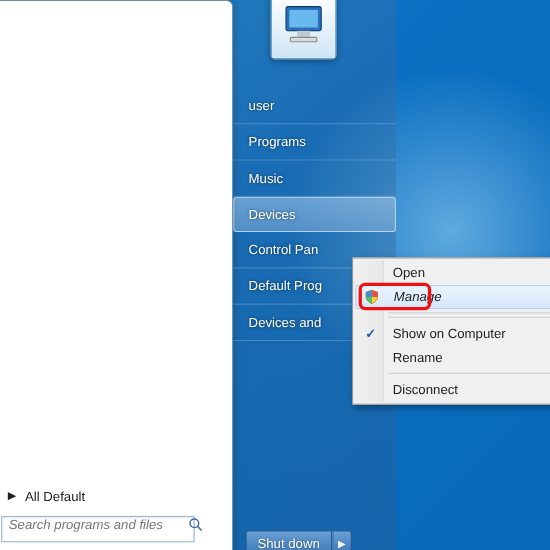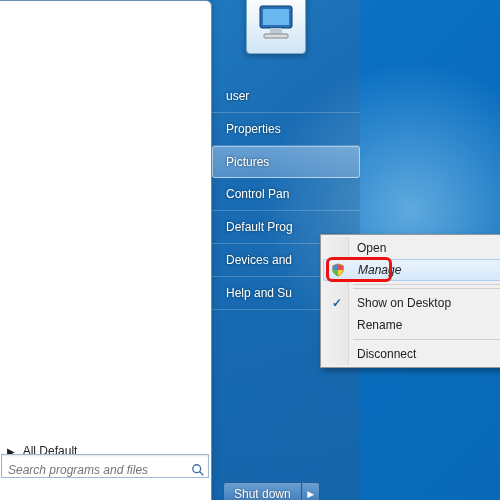--- a/index.html
+++ b/index.html
@@ -46,22 +46,22 @@
   display: flex; align-items: center; justify-content: center;
 }
 .user-pic svg { width: 48px; height: 48px; }
 .all-programs {
   position: absolute; left: 10px; bottom: 46px; width: 200px; height: 24px;
   display: flex; align-items: center; gap: 8px; padding-left: 6px;
   font-size: 12px; color: #222;
 }
 .all-programs .tri { font-size: 10px; }
 .search-box {
-  position: absolute; left: 10px; bottom: 31px; width: 208px; height: 24px;
-  border: 1px solid #9db8d6; background: #fff; display: flex; align-items: flex-end;
+  position: absolute; left: 10px; bottom: 16px; width: 176px; height: 24px;
+  border: 1px solid #9db8d6; background: #fff; display: flex; align-items: flex-start;
   box-shadow: inset 0 1px 2px rgba(0,0,0,0.1);
 }
 .search-box input {
   flex: 1; border: none; outline: none; font-size: 12px;
   font-style: italic; color: #888; padding: 0 6px; background: transparent;
 }
 .search-box .mag { width: 20px; display: flex; align-items: center; justify-content: center; color: #3a6ea5; }
 .shutdown {
   position: absolute; left: 233px; bottom: 4px; height: 24px;
   display: flex;
@@ -132,26 +132,26 @@
             <circle cx="6.5" cy="6.5" r="4.5" fill="none" stroke="#3a6ea5" stroke-width="1.5"></circle>
             <line x1="10" y1="10" x2="14" y2="14" stroke="#3a6ea5" stroke-width="1.5"></line>
           </svg>
       </span>
     </div>
   </div>
 
   <div class="sm-right">
     <div class="sm-right-inner" id="right-items">
         <div class="sm-right-item"><span>user</span></div>
-        <div class="sm-right-item"><span>Properties</span></div>
-        <div class="sm-right-item hover"><span>Pictures</span></div>
+        <div class="sm-right-item"><span>Programs</span></div>
+        <div class="sm-right-item"><span>Music</span></div>
+        <div class="sm-right-item hover"><span>Devices</span></div>
         <div class="sm-right-item"><span>Control Pan</span></div>
         <div class="sm-right-item"><span>Default Prog</span></div>
         <div class="sm-right-item"><span>Devices and</span></div>
-        <div class="sm-right-item"><span>Help and Su</span></div>
       </div>
   </div>
 
   <div class="user-pic">
     <svg viewBox="0 0 48 48">
       <rect x="8" y="6" width="32" height="22" rx="2" fill="#2a6fb8" stroke="#0a3a6a"></rect>
       <rect x="11" y="9" width="26" height="16" fill="#6ab8f0"></rect>
       <rect x="18" y="28" width="12" height="6" fill="#c0c8d0"></rect>
       <rect x="12" y="34" width="24" height="4" rx="1" fill="#d8dce0" stroke="#888"></rect>
     </svg>
@@ -181,21 +181,21 @@
           </svg>
         </span>
         <span>Manage</span>
       </div>
       <div class="cm-sep"></div>
       <div class="cm-sep"></div>
       <div class="cm-item">
         <span class="cm-icon">
           <span class="checkmark">✓</span>
         </span>
-        <span>Show on Desktop</span>
+        <span>Show on Computer</span>
       </div>
       <div class="cm-item">
         <span>Rename</span>
       </div>
       <div class="cm-sep"></div>
       <div class="cm-item">
         <span>Disconnect</span>
       </div>
     </div>
 </div>

